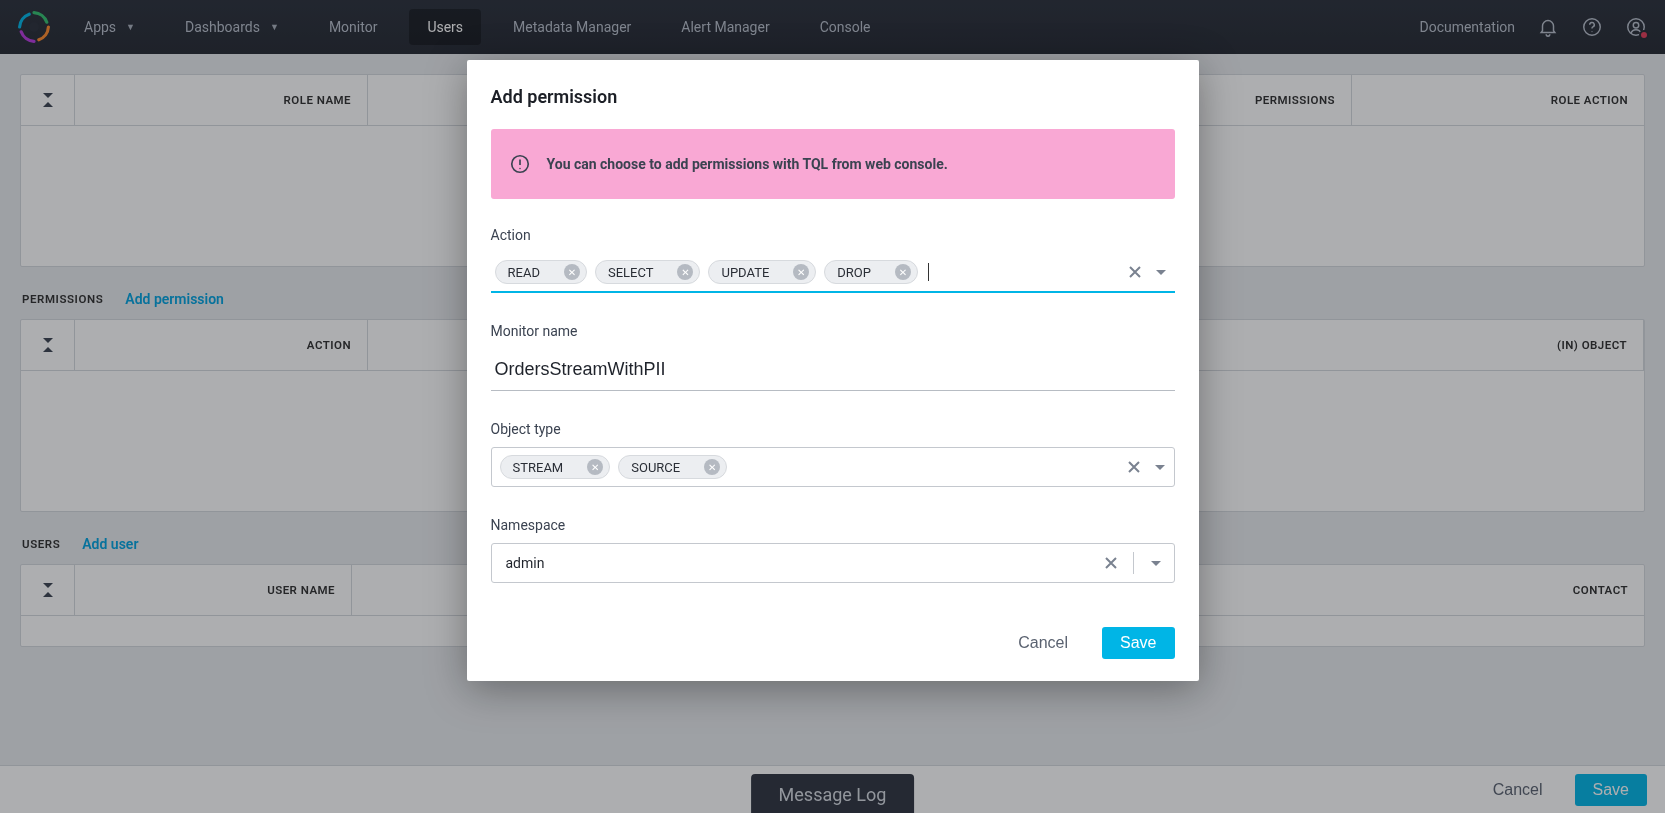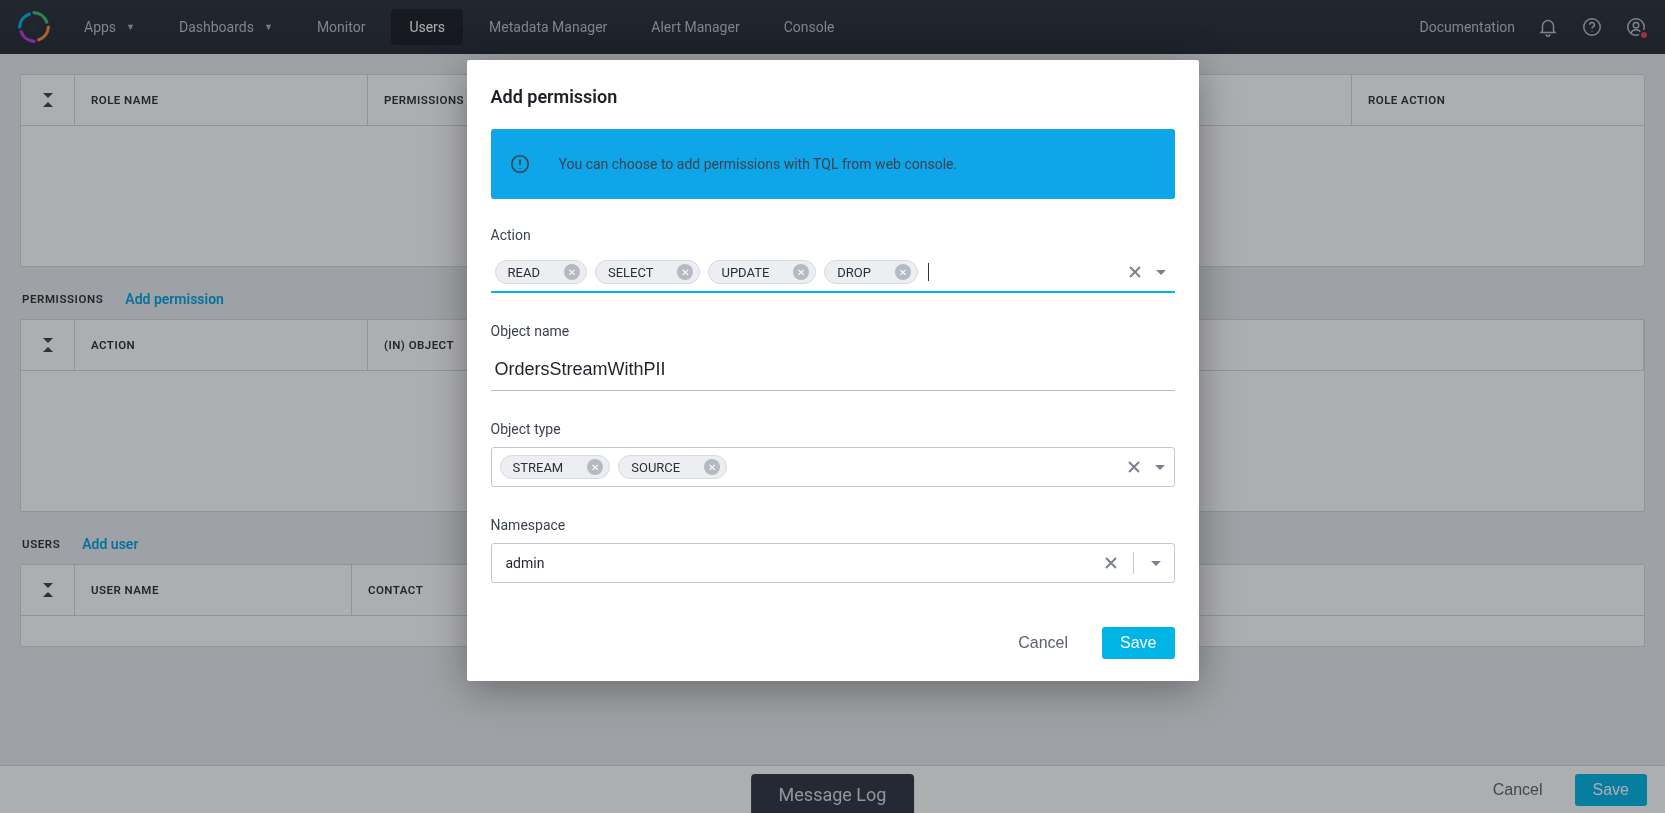--- a/index.html
+++ b/index.html
@@ -37,21 +37,21 @@
     background: linear-gradient(180deg, var(--header-bg), var(--header-bg2));
     display: flex;
     align-items: center;
     padding: 0 18px;
     gap: 4px;
   }
   .logo {
     width: 32px; height: 32px; margin-right: 12px;
     flex: none;
   }
-  .nav-items { display: flex; align-items: flex-end; gap: 8px; }
+  .nav-items { display: flex; align-items: flex-end; gap: 14px; }
   .nav-item {
     color: var(--header-text);
     padding: 10px 18px;
     font-size: 14px;
     border-radius: 4px;
     display: flex; align-items: center; gap: 10px;
     cursor: pointer;
   }
   .nav-item.active { background: rgba(0,0,0,.35); color: #fff; }
   .nav-caret { font-size: 9px; opacity: .9; }
@@ -89,20 +89,21 @@
     border-right: 1px solid var(--border);
     display:flex; align-items:center; justify-content:center;
   }
   .grid-head .col {
     padding: 18px 16px;
     font-size: 11.5px;
     letter-spacing: .04em;
     color: #2f2f2f;
     font-weight: 600;
     text-transform: uppercase;
+    text-align: right;
   }
   .grid-head .vsep { width:1px; background: var(--border); }
   .grid-body { min-height: 140px; }
   .grid-body.short { min-height: 30px; }
 
   .section-header {
     display: flex; align-items: center; gap: 22px;
     margin: 6px 2px 12px;
   }
   .section-header .lbl {
@@ -155,25 +156,26 @@
     background: #fff;
     border-radius: 2px;
     box-shadow: var(--modal-shadow);
     padding: 26px 24px 22px;
   }
   .modal h2 {
     margin: 0 0 22px 0;
     font-size: 18px; font-weight: 600; color: #1c1f26;
   }
   .notice {
-    display:flex; align-items:center; gap:28px;
+    display:flex; align-items:center; gap:16px;
     padding: 24px 18px;
-    background: #0ea5e9;
+    background: #f9a8d4;
     border-radius: 3px;
     margin-bottom: 28px;
+    font-weight: bold;
   }
   .notice .nicon { width:22px; height:22px; flex:none; }
   .notice .nicon svg { width:100%; height:100%; stroke:#3b4351; fill:none; stroke-width:1.8;}
   .notice .ntext { font-size: 14px; color: var(--text); }
 
   .field { margin-bottom: 30px; }
   .field-label {
     font-size: 14px; color: var(--text); margin-bottom: 10px;
   }
   .multi {
@@ -459,21 +461,21 @@
           <span class="dd">
               <svg viewBox="0 0 14 14">
                 <path d="M2 5 L7 10 L12 5 Z"></path>
               </svg>
             </span>
         </div>
       </div>
     </div>
 
     <div class="field">
-      <div class="field-label">Object name</div>
+      <div class="field-label">Monitor name</div>
       <input class="textfield" value="OrdersStreamWithPII" style="">
     </div>
 
     <div class="field">
       <div class="field-label">Object type</div>
       <div class="multi soft">
         <span class="chip">
           <span>STREAM</span>
           <span class="chip-x">✕</span>
         </span>

